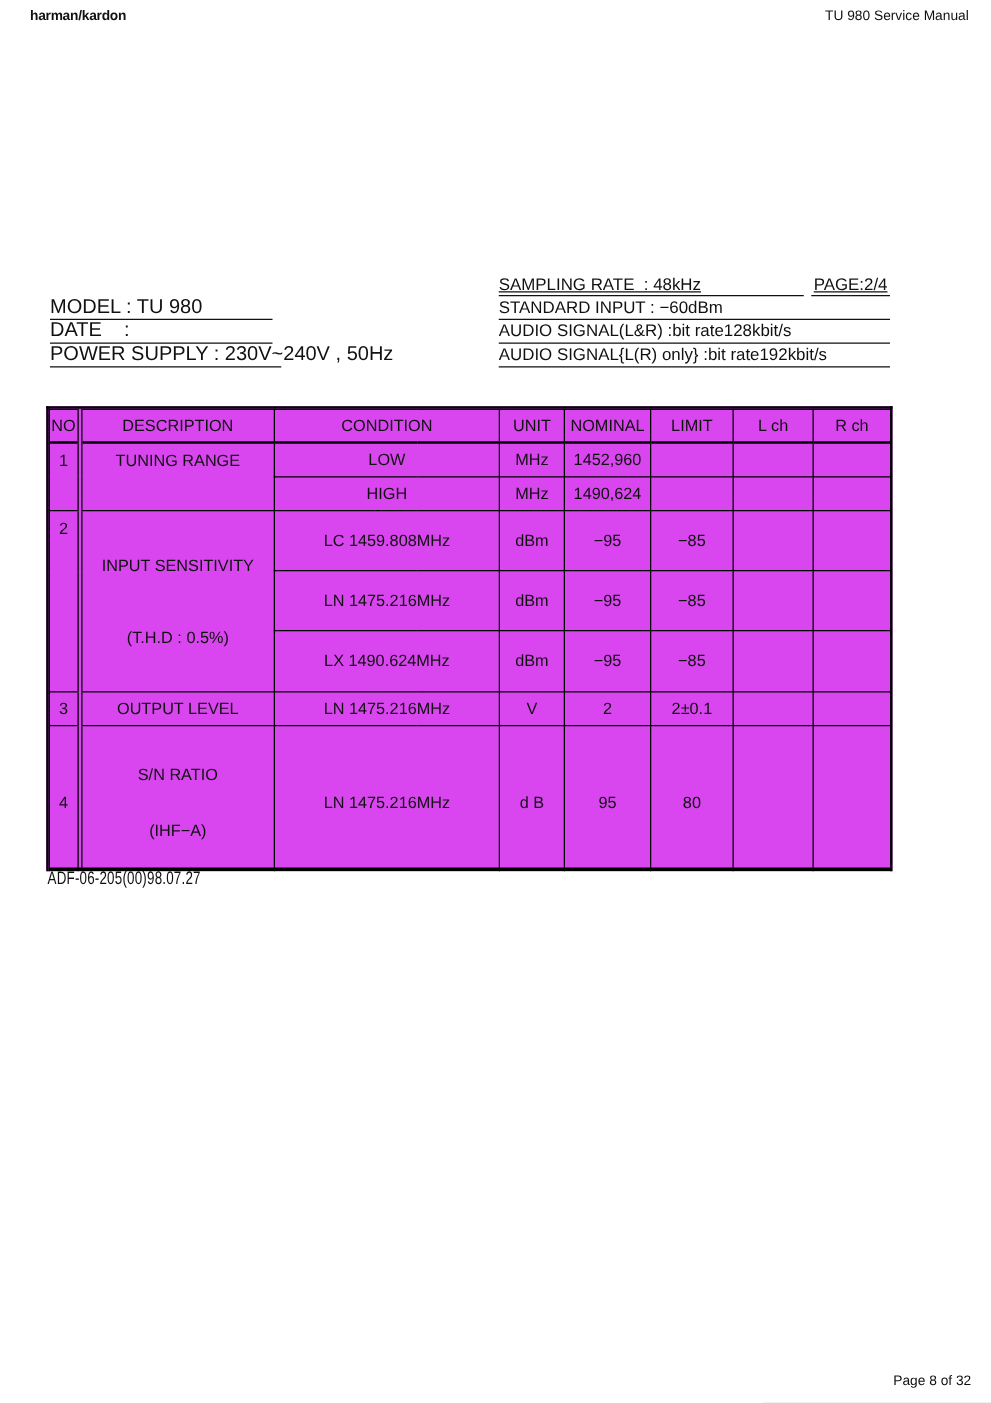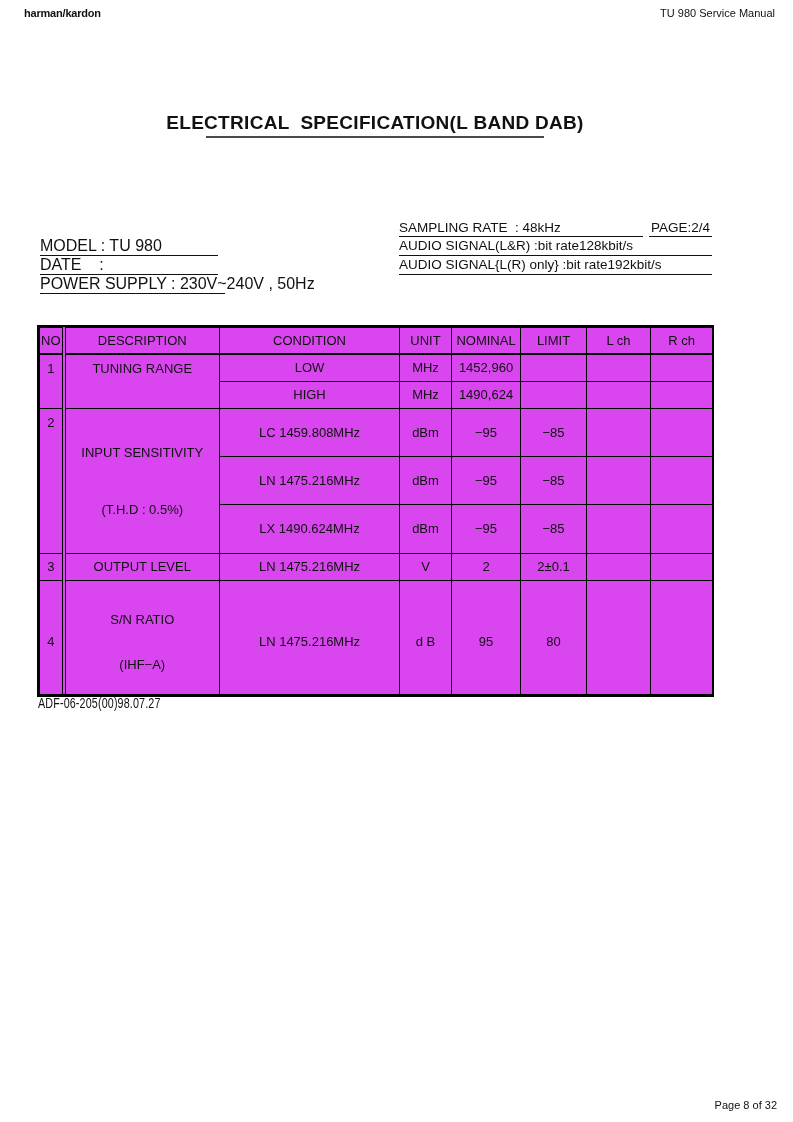--- a/index.html
+++ b/index.html
@@ -19,21 +19,21 @@
   .title-wrap { position:absolute; left:0; top:112px; width:750px; text-align:center; }
   .title      { font-size:19px; font-weight:bold; letter-spacing:0.3px; }
   .title-rule { width:338px; margin:2px auto 0; border-top:2px solid #4a4a4a; }
 
   
   .info-left  { position:absolute; left:40px;  top:237px; font-size:16px; }
   .info-right { position:absolute; left:399px; top:219px; width:313px; font-size:13.5px; }
   .iline { height:18px; line-height:17px; border-bottom:1px solid #111; white-space:pre; overflow:visible; }
   .iline.w178 { width:178px; }
   .iline.w185 { width:185px; }
-  .iline-split { height:18px; display:flex; align-items:flex-start; }
+  .iline-split { height:18px; display:flex; align-items:flex-start;text-decoration:underline; }
   .iline-split .seg { line-height:17px; border-bottom:1px solid #111; white-space:pre; }
   .iline-split .seg-grow { flex:1; }
   .iline-split .seg-page { margin-left:6px; padding:0 2px; }
 
   
   .tbl-wrap {
     position:absolute; left:37px; top:309px; width:677px; height:372px;
     box-sizing:border-box; border:2px solid #000; border-bottom:none;
     overflow:hidden; background:#d946ef;margin-top:16px;
   }
@@ -55,36 +55,33 @@
   .adf span { display:inline-block; transform:scaleX(0.74); transform-origin:left center; letter-spacing:0.2px; }
 </style>
 </head>
 <body>
 
 <div class="page">
 
   <div class="page-head-left">harman/kardon</div>
   <div class="page-head-right">TU 980 Service Manual</div>
 
-  <div class="title-wrap">
-    <div class="title pre">ELECTRICAL  SPECIFICATION(L BAND DAB)</div>
-    <div class="title-rule"></div>
-  </div>
 
   <div class="info-left">
     <div class="iline w178">MODEL : TU 980</div>
     <div class="iline w178">DATE    :</div>
     <div class="iline w185">POWER SUPPLY : 230V~240V , 50Hz</div>
   </div>
 
   <div class="info-right">
     <div class="iline-split">
       <span class="seg seg-grow">SAMPLING RATE  : 48kHz</span>
       <span class="seg seg-page">PAGE:2/4</span>
     </div>
+    <div class="iline">STANDARD INPUT : −60dBm</div>
     <div class="iline">AUDIO SIGNAL(L&amp;R) :bit rate128kbit/s</div>
     <div class="iline">AUDIO SIGNAL{L(R) only} :bit rate192kbit/s</div>
   </div>
 
   <div class="tbl-wrap">
     <table class="spec">
       <colgroup>
         <col style="width:24px">
           <col style="width:156px">
           <col style="width:114px">

